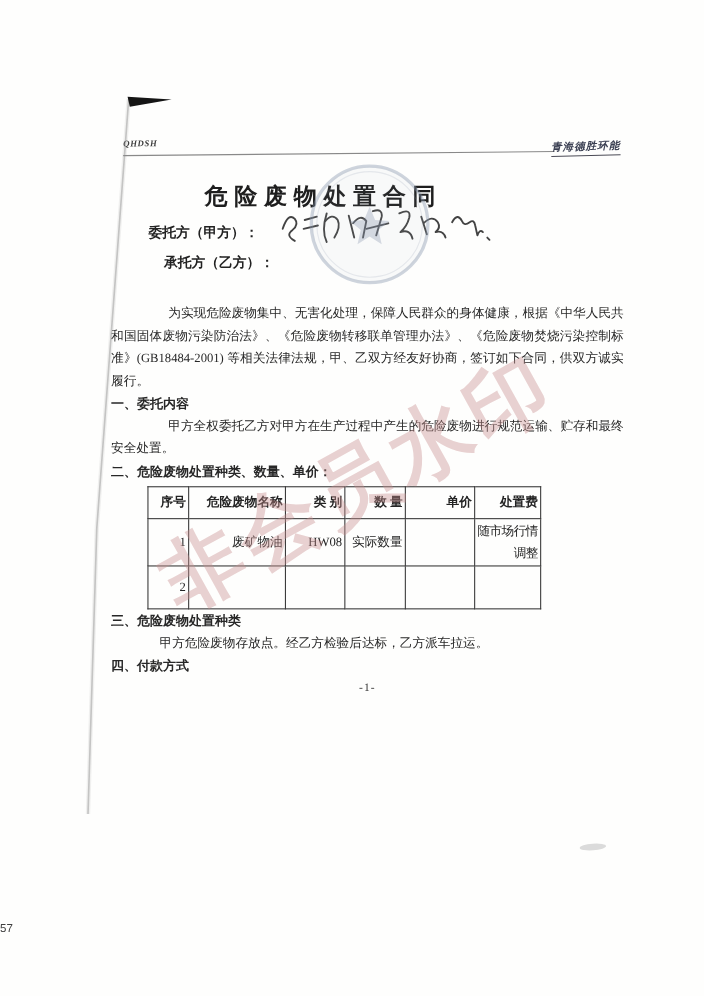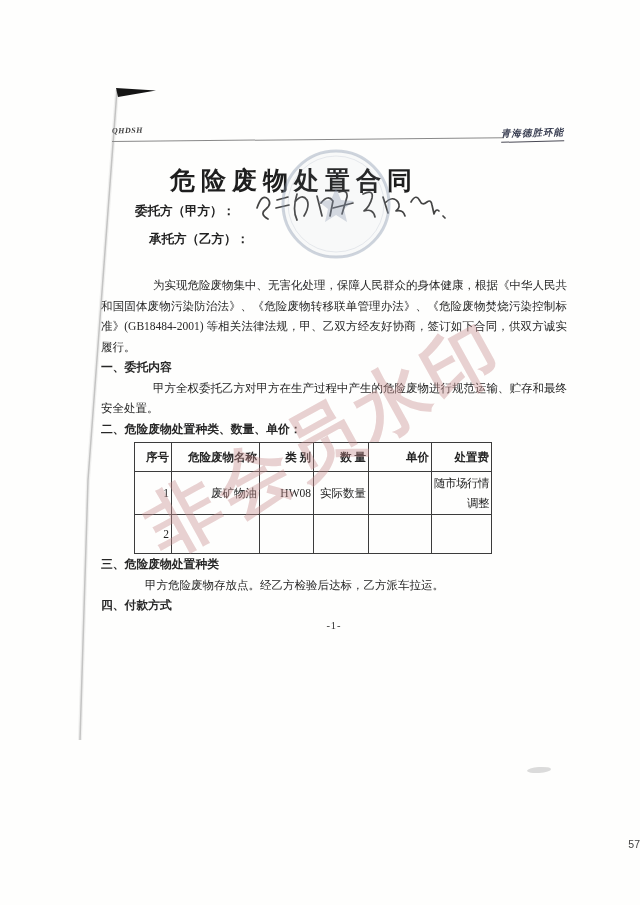--- a/index.html
+++ b/index.html
@@ -24,21 +24,21 @@
   .header-company{
     position:absolute;left:501px;top:127px;z-index:3;
     font-size:9.5px;font-weight:bold;font-style:italic;letter-spacing:1px;color:#3a3f52;
     border-bottom:1.4px solid #4a4a55;padding-bottom:1px;
     transform:rotate(-1.5deg);
   }
   
   .title{
     position:absolute;left:0;top:164px;width:588px;text-align:center;z-index:3;
     font-family:"Liberation Sans","DejaVu Sans",sans-serif;
-    font-size:25px;font-weight:bold;letter-spacing:6px;color:#1e1e1e;
+    font-size:21px;font-weight:bold;letter-spacing:6px;color:#1e1e1e;
   }
   .party-row{position:absolute;left:135px;z-index:3;font-size:12.5px;font-weight:bold;color:#222;
     display:flex;align-items:flex-end;white-space:nowrap;}
   .party-a{top:200px;gap:12px;}
   .party-b{top:231px;margin-left:14px;}
   .handwriting{margin:-16px 0 -8px 6px;}
   
   .content{
     position:absolute;left:101px;top:252px;width:466px;z-index:2;
     font-size:11.5px;line-height:20.5px;text-align:justify;color:#272727;margin-top:23px;
@@ -59,21 +59,21 @@
   
   .notes{margin-top:14px;}
   .notes p{font-size:11.2px;line-height:21px;}
   .note-first{padding-left:56px;text-indent:-38px;}
   .note-rest{text-indent:62px;margin-top:1px !important;}
   .sec3-title{margin-top:4px;}
   .sec4-title{margin-top:4px;}
   .doc-page-num{text-align:center;margin-top:6px;font-size:10.5px;letter-spacing:1px;color:#333;}
   
   .sheet-page{
-    position:absolute;left:0;top:838px;width:640px;text-align:right;z-index:2;
+    position:absolute;left:0;top:838px;width:640px;text-align:left;z-index:2;
     font-family:"Liberation Sans","DejaVu Sans",sans-serif;font-size:10.5px;color:#3f3f3f;
   }
   .watermark{
     position:absolute;left:118px;top:390px;width:414px;text-align:center;z-index:6;
     font-family:"Liberation Sans","DejaVu Sans",sans-serif;
     font-size:74px;font-weight:bold;letter-spacing:5px;white-space:nowrap;
     color:rgba(199,143,143,0.40);
     transform:rotate(-29deg);pointer-events:none;
   }
 </style>

